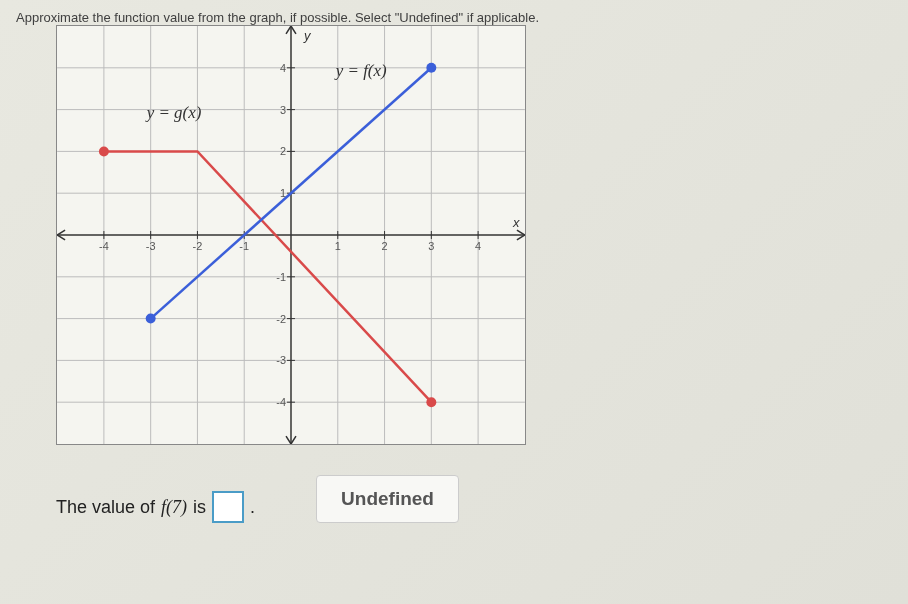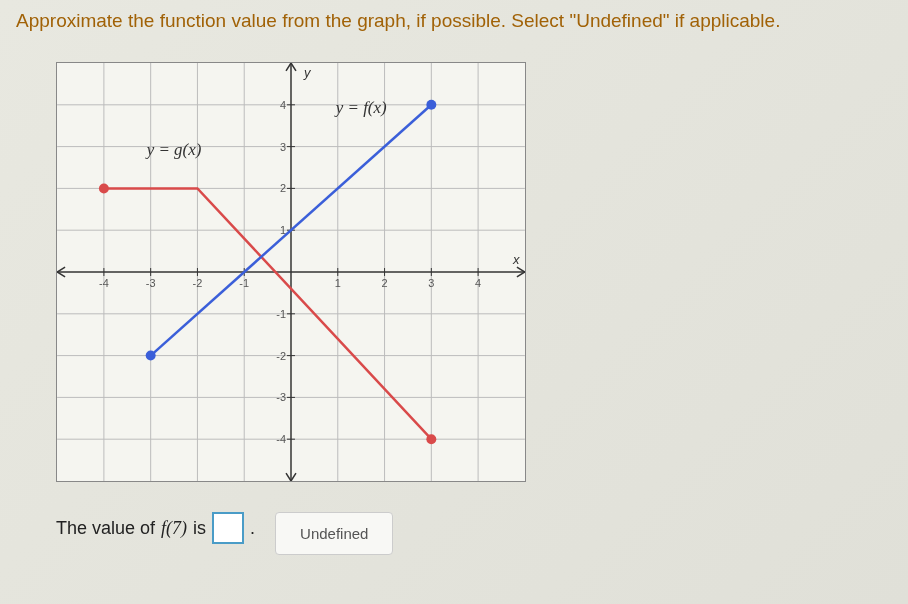--- a/index.html
+++ b/index.html
@@ -6,42 +6,42 @@
     body {
       width: 908px;
       height: 604px;
       background: linear-gradient(135deg, #e8e8e0 0%, #e0e0d8 100%);
       font-family: Arial, sans-serif;
       padding: 10px 16px;
       position: relative;
       overflow: hidden;
     }
     .question-text {
-      font-size: 19px;
-      color: #a16207;
-      margin-bottom: 30px;
+      font-size: 13px;
+      color: #404040;
+      margin-bottom: 0;
     }
     .graph-container {
       position: relative;
       width: 470px;
       height: 420px;
       margin-left: 40px;
       background: #f5f5f0;
       border: 1px solid #888;
     }
     .graph-svg {
       width: 100%;
       height: 100%;
     }
     .answer-row {
       margin-top: 30px;
       margin-left: 40px;
       display: flex;
-      align-items: flex-start;
-      gap: 20px;
+      align-items: flex-end;
+      gap: 61px;
     }
     .answer-statement {
       font-size: 18px;
       color: #222;
       display: flex;
       align-items: center;
       gap: 6px;
     }
     .answer-input {
       width: 32px;
@@ -49,23 +49,24 @@
       border: 2px solid #4a9cc7;
       background: white;
       text-align: center;
       font-size: 16px;
     }
     .undefined-btn {
       padding: 12px 24px;
       background: #f8f8f5;
       border: 1px solid #ccc;
       border-radius: 4px;
-      font-size: 15px;
+      font-size: 19px;
       color: #555;
       cursor: pointer;
+      font-weight: bold;
     }
     .func-label {
       font-style: italic;
       font-family: 'Times New Roman', serif;
     }
     .tick-label { font-size: 11px; fill: #555; }
     .axis-label { font-size: 13px; fill: #333; font-style: italic; }
     .curve-label { font-size: 17px; fill: #333; font-style: italic; font-family: 'Times New Roman', serif; }
   </style>
 </head>

